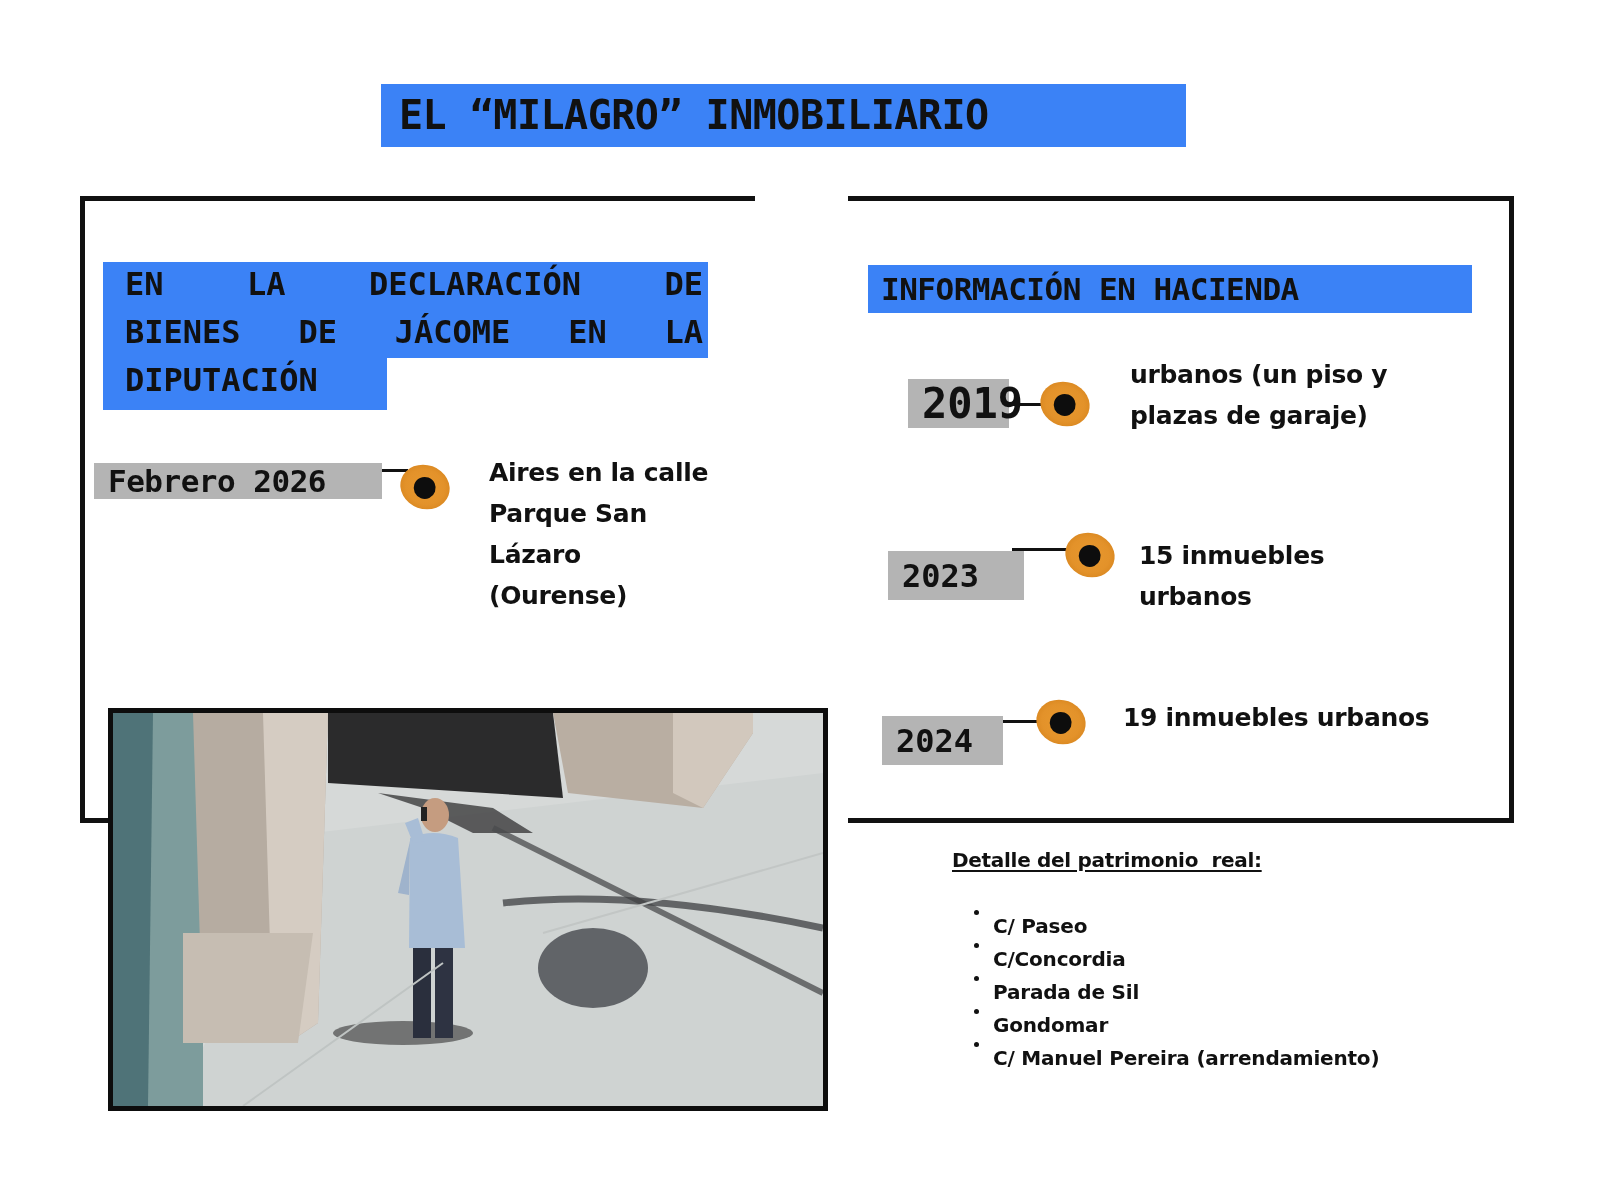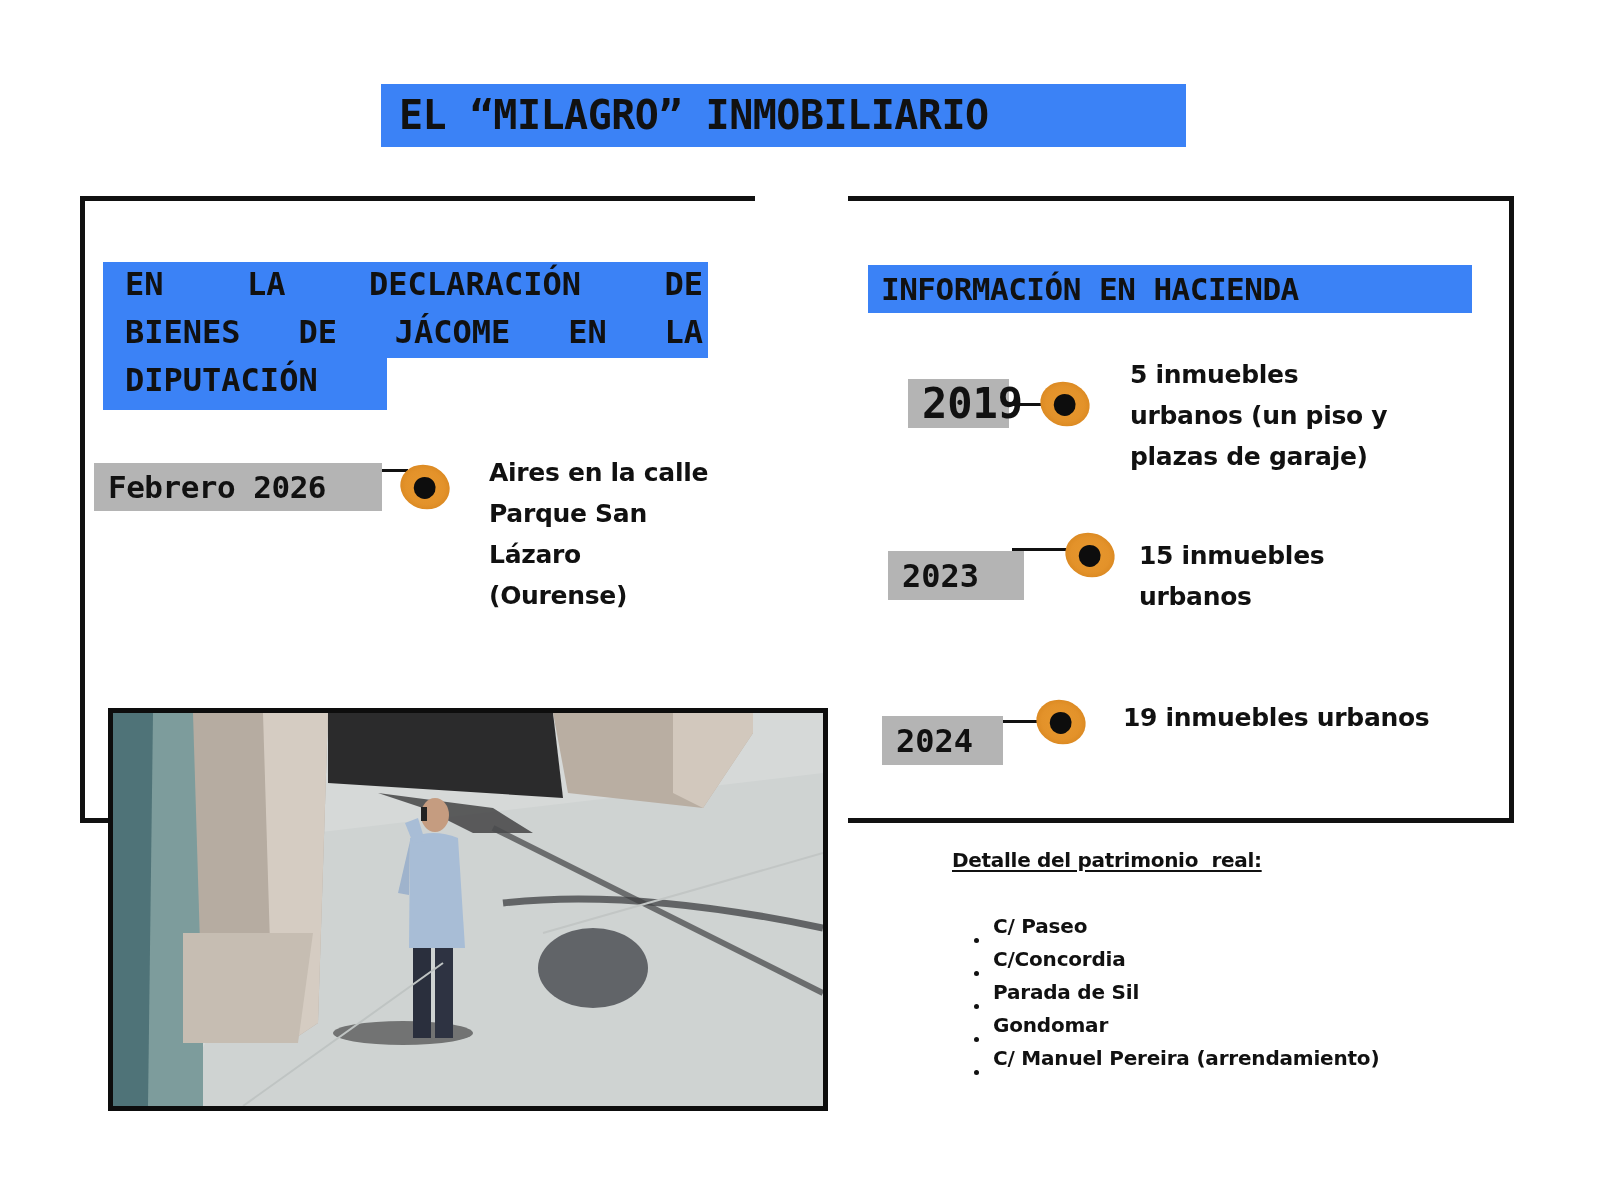--- a/index.html
+++ b/index.html
@@ -19,21 +19,21 @@
   .lh-text { position: absolute; left: 117px; top: 260px; width: 578px; font-family: "DejaVu Sans Mono", monospace; font-weight: bold; font-size: 32px; line-height: 48px; text-align: justify; color: #111; margin-left: 8px; }
   .lh-line { display: block; text-align-last: justify; white-space: nowrap; }
   .lh-line.last { text-align-last: left; }
 
   
   .rh-box { left: 868px; top: 265px; width: 604px; height: 48px; }
   .rh-text { position: absolute; left: 881px; top: 266px; font-family: "DejaVu Sans Mono", monospace; font-weight: bold; font-size: 31px; line-height: 46px; white-space: nowrap; color: #111; letter-spacing: -0.5px; }
 
   
   .tag { position: absolute; background: #b4b4b4; font-family: "DejaVu Sans Mono", monospace; font-weight: bold; color: #111; display: flex; align-items: center; padding-left: 14px; white-space: nowrap; }
-  .tag.feb { left: 94px; top: 463px; width: 288px; height: 48px; font-size: 31px; letter-spacing: -0.5px; }
+  .tag.feb { left: 94px; top: 463px; width: 288px; height: 36px; font-size: 31px; letter-spacing: -0.5px; }
   .tag.y2019 { left: 908px; top: 379px; width: 101px; height: 49px; font-size: 42px; }
   .tag.y2023 { left: 888px; top: 551px; width: 136px; height: 49px; font-size: 32px; }
   .tag.y2024 { left: 882px; top: 716px; width: 121px; height: 49px; font-size: 32px; }
 
   
   .connector { position: absolute; height: 3px; background: #111; }
 
   
   .dot { position: absolute; width: 50px; height: 44px; border-radius: 50%; background: radial-gradient(ellipse at 50% 50%, #e8982e 0%, #e3922a 55%, #d8861f 80%, rgba(232,152,46,0) 100%); transform: rotate(20deg); }
   .dot::after { content: ""; position: absolute; left: 14px; top: 12px; width: 22px; height: 22px; border-radius: 50%; background: #0d0d0d; }
@@ -41,21 +41,21 @@
   
   .desc { position: absolute; font-family: "DejaVu Sans", sans-serif; font-weight: bold; font-size: 25px; line-height: 41px; color: #111; white-space: nowrap; letter-spacing: -0.3px; }
 
   
   .photo { position: absolute; left: 108px; top: 708px; width: 720px; height: 403px; border: 5px solid #0d0d0d; overflow: hidden; background: #d7d9d8; }
   .photo svg { display: block; width: 100%; height: 100%; }
 
   
   .detail-title { position: absolute; left: 952px; top: 846px; font-family: "DejaVu Sans", sans-serif; font-weight: bold; font-size: 20px; line-height: 28px; text-decoration: underline; text-underline-offset: 3px; white-space: pre; color: #111; letter-spacing: -0.3px; }
   .detail-list { position: absolute; left: 974px; top: 910px; list-style: none; }
-  .detail-list li { font-family: "DejaVu Sans", sans-serif; font-weight: bold; font-size: 20px; line-height: 33px; white-space: nowrap; color: #111; display: flex; align-items: flex-end; letter-spacing: -0.2px; }
+  .detail-list li { font-family: "DejaVu Sans", sans-serif; font-weight: bold; font-size: 20px; line-height: 33px; white-space: nowrap; color: #111; display: flex; align-items: flex-start; letter-spacing: -0.2px; }
   .bullet { display: inline-block; width: 5px; height: 5px; background: #111; border-radius: 50%; margin-right: 14px; }
 </style>
 </head>
 <body>
 
 <div class="grey-box title-box">
   <span class="title-text">EL “MILAGRO” INMOBILIARIO</span>
 </div>
 
 <div class="line" style="left:80px; top:196px; width:675px; height:5px;"></div>
@@ -87,21 +87,20 @@
 
 <div class="grey-box rh-box"></div>
 <span class="rh-text">INFORMACIÓN EN HACIENDA</span>
 
 <div class="tag y2019">
   <span>2019</span>
 </div>
 <div class="connector" style="left:1005px; top:403px; width:42px;"></div>
 <div class="dot" style="left:1040px; top:382px;"></div>
 <div class="desc" style="left:1130px; top:354px;">
-  <div>5 inmuebles</div>
   <div>urbanos (un piso y</div>
   <div>plazas de garaje)</div>
 </div>
 
 <div class="tag y2023">
   <span>2023</span>
 </div>
 <div class="connector" style="left:1012px; top:548px; width:60px;"></div>
 <div class="dot" style="left:1065px; top:533px;"></div>
 <div class="desc" style="left:1139px; top:535px;">

